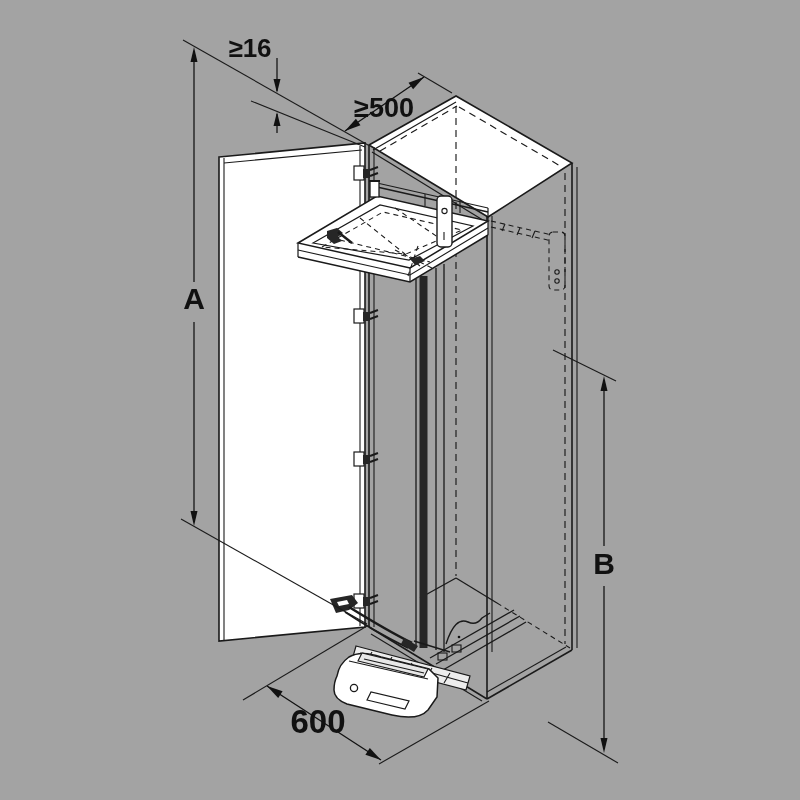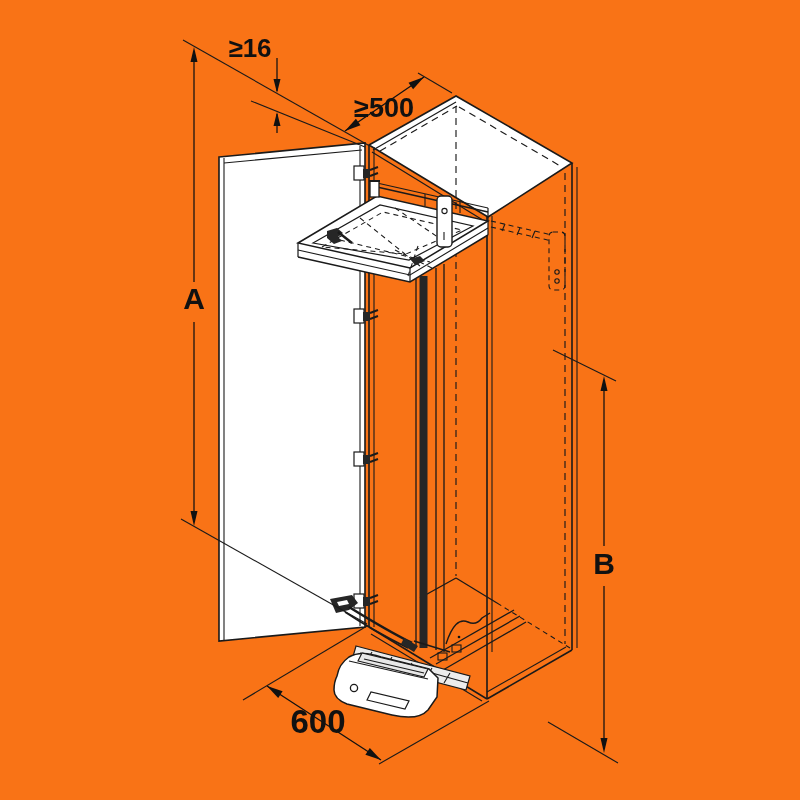--- a/index.html
+++ b/index.html
@@ -1,16 +1,16 @@
 <!DOCTYPE html>
 <html><head>
 <meta charset="utf-8">
 <style>
   html,body{margin:0;padding:0;background:#ffffff;}
-  .canvas{position:relative;width:800px;height:800px;background:#f97316;overflow:hidden;
+  .canvas{position:relative;width:800px;height:800px;background:#a3a3a3;overflow:hidden;
           font-family:"Liberation Sans","DejaVu Sans",sans-serif;}
   svg{display:block;}
   .dim-label{font-family:"Liberation Sans","DejaVu Sans",sans-serif;font-weight:bold;fill:#111;}
   .ln{stroke:#1a1a1a;fill:none;}
   .thin{stroke:#1a1a1a;stroke-width:1.1;fill:none;}
   .dim{stroke:#111;stroke-width:1.25;fill:none;}
   .dash{stroke:#1a1a1a;stroke-width:1.15;fill:none;stroke-dasharray:7 5;}
   .dash2{stroke:#1a1a1a;stroke-width:1.05;fill:none;stroke-dasharray:5 4;}
   .wfill{fill:#ffffff;}
   .dark{fill:#262626;stroke:none;}

